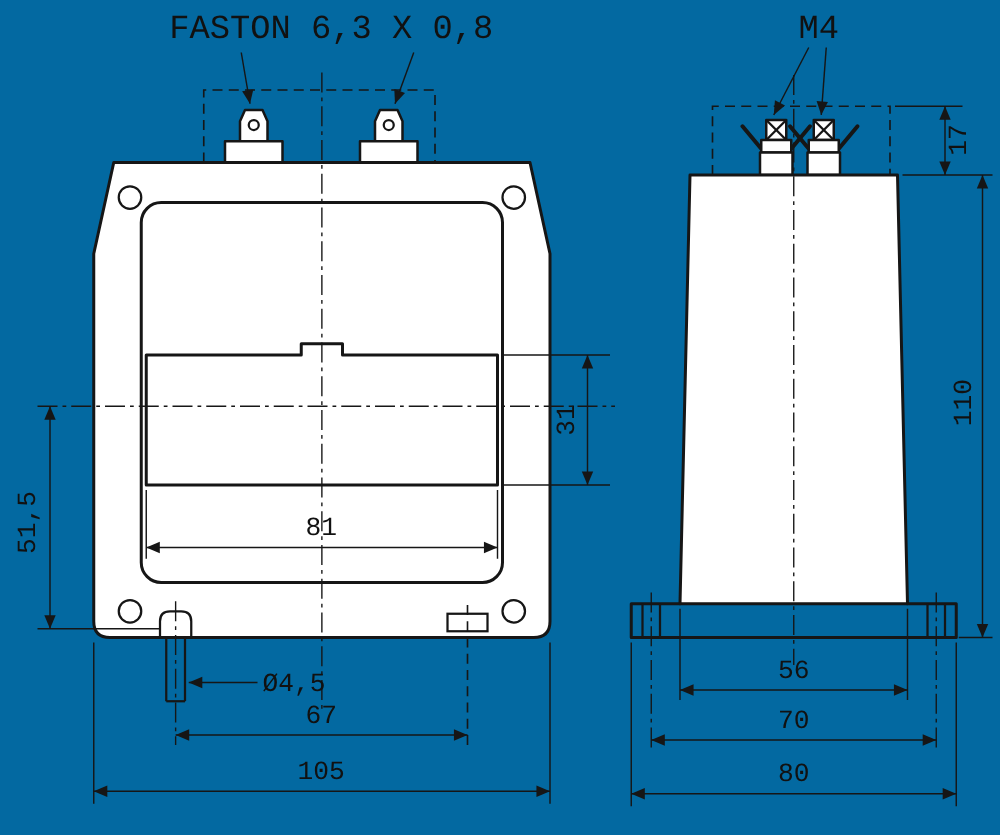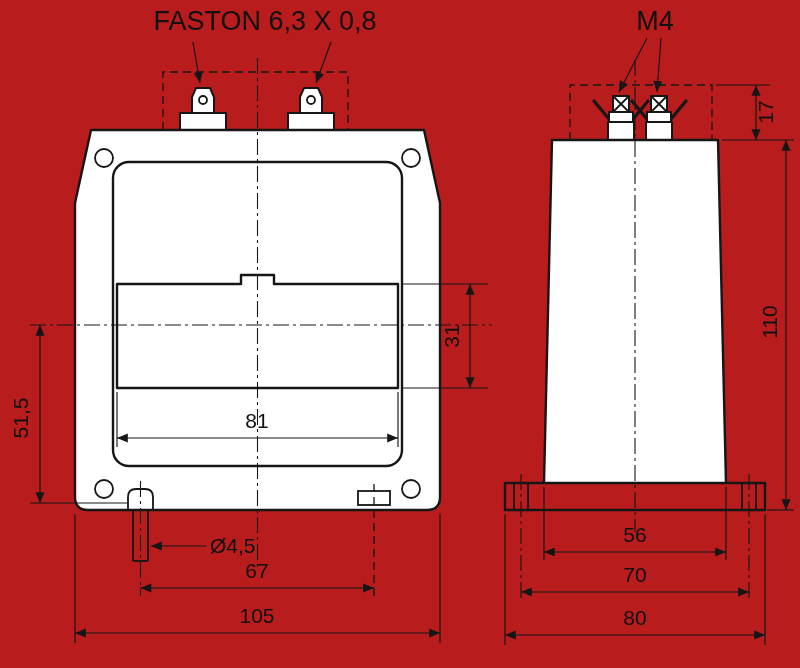--- a/index.html
+++ b/index.html
@@ -1,17 +1,17 @@
 <!DOCTYPE html>
 <html><head>
 <meta charset="utf-8">
 <style>
   html,body{margin:0;padding:0;background:#ffffff;}
-  .stage{position:relative;width:800px;height:668px;background:#b91c1c;overflow:hidden;
-         font-family:Liberation Sans, sans-serif;}
+  .stage{position:relative;width:800px;height:668px;background:#0369a1;overflow:hidden;
+         font-family:Liberation Mono, monospace;}
   svg{display:block;}
   .outline{fill:none;stroke:#161616;stroke-width:2.4;stroke-linejoin:round;stroke-linecap:round;}
   .outline-fill{fill:#ffffff;stroke:#161616;stroke-width:2.4;stroke-linejoin:round;}
   .part{fill:#ffffff;stroke:#161616;stroke-width:2;stroke-linejoin:round;}
   .thin{fill:none;stroke:#161616;stroke-width:1.8;}
   .dim{fill:none;stroke:#161616;stroke-width:1.15;}
   .ext{fill:none;stroke:#161616;stroke-width:1.15;}
   .cl{fill:none;stroke:#161616;stroke-width:1.1;stroke-dasharray:16 4 3 4;}
   .dash{fill:none;stroke:#161616;stroke-width:1.3;stroke-dasharray:8 5;}
   .wing{fill:none;stroke:#161616;stroke-width:3.2;stroke-linecap:round;}

